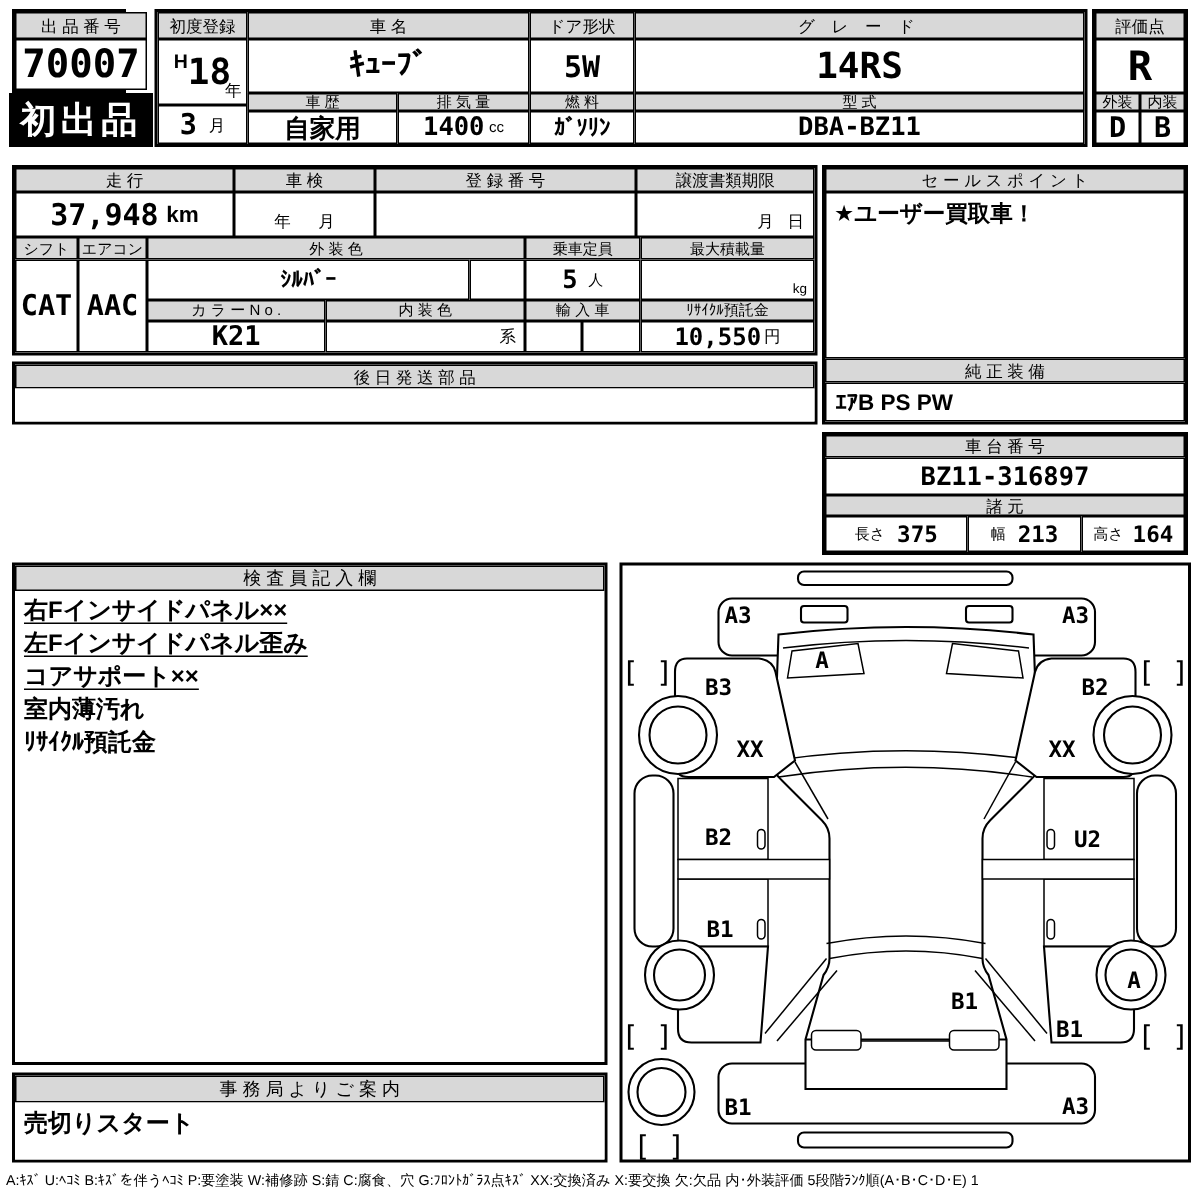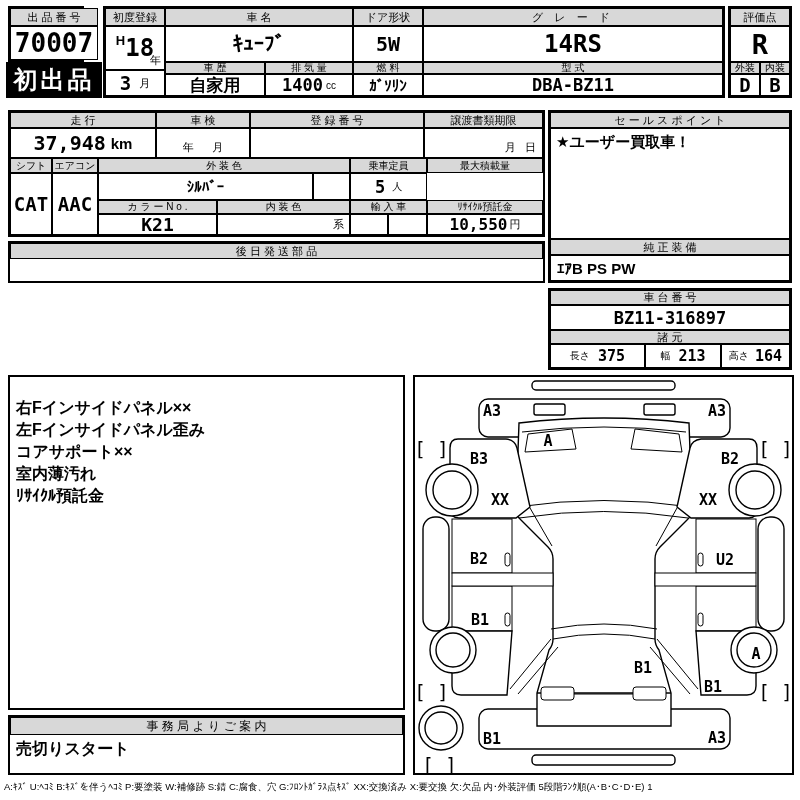--- a/index.html
+++ b/index.html
@@ -9,21 +9,21 @@
   #sheet{position:relative;width:800px;height:800px;background:#fff;overflow:hidden}
   .box{position:absolute;border:2px solid #000;background:#fff}
   .c{position:absolute;border:1px solid #000;display:flex;align-items:center;justify-content:center;overflow:hidden;white-space:pre;background:#fff}
   .h{background:#d8d8d8;font-size:11px;font-weight:normal;letter-spacing:0}
   .v{font-weight:bold}
   .mono{font-family:var(--mono)}
   .noborder{border:none}
   .badge{position:absolute;background:#000;color:#fff;display:flex;align-items:center;justify-content:center;font-weight:bold;letter-spacing:3px}
   .unit{font-weight:normal}
   .iline{font-size:16px;font-weight:bold;line-height:22px;white-space:pre}
-  .iline.u{text-underline-offset:3px}
+  .iline.u{text-decoration:underline;text-underline-offset:3px}
   .mark{position:absolute;transform:translate(-50%,-50%);font:bold 15px var(--mono);line-height:1;background:transparent}
   .bracket{position:absolute;transform:translate(-50%,-50%);font:19px var(--mono);line-height:1}
   #legendbar{position:absolute;left:4px;top:781px;width:794px;font-size:9.5px;white-space:nowrap;letter-spacing:0}
   svg{display:block}
 </style>
 </head>
 <body>
 
 <div id="sheet">
 
@@ -96,20 +96,23 @@
 
     <div class="c v mono" style="left:42px;top:61px;width:46px;height:62px;font-size:19px">AAC</div>
     <div class="c v mono" style="left:0;top:61px;width:42px;height:62px;font-size:19px">CAT</div>
 
     <div class="c v" style="left:88px;top:61px;width:215px;height:27px;font-size:15px">ｼﾙﾊﾞｰ</div>
     <div class="c" style="left:303px;top:61px;width:37px;height:27px"></div>
     <div class="c" style="left:340px;top:61px;width:77px;height:27px;gap:7px">
       <span class="v mono" style="font-size:17px">5</span>
       <span class="unit" style="font-size:10px">人</span>
     </div>
+    <div class="c" style="left:417px;top:61px;width:116px;height:27px;justify-content:flex-end;padding:0 4px 2px 0;align-items:flex-end">
+      <span class="unit" style="font-size:9px">kg</span>
+    </div>
 
     <div class="c h" style="left:88px;top:88px;width:119px;height:14px;font-size:10px">カ ラ ー N o .</div>
     <div class="c h" style="left:207px;top:88px;width:133px;height:14px;font-size:10px">内 装 色</div>
     <div class="c h" style="left:340px;top:88px;width:77px;height:14px;font-size:10px">輸 入 車</div>
     <div class="c h" style="left:417px;top:88px;width:116px;height:14px;font-size:10px">ﾘｻｲｸﾙ預託金</div>
 
     <div class="c v mono" style="left:88px;top:102px;width:119px;height:21px;font-size:18px">K21</div>
     <div class="c" style="left:207px;top:102px;width:133px;height:21px;justify-content:flex-end;padding-right:5px">
       <span class="unit" style="font-size:11px">系</span>
     </div>
@@ -146,20 +149,21 @@
       <span class="unit" style="font-size:10px">幅</span>
       <span class="v mono" style="font-size:15px">213</span>
     </div>
     <div class="c" style="left:171px;top:54px;width:69px;height:24px;gap:6px">
       <span class="unit" style="font-size:10px">高さ</span>
       <span class="v mono" style="font-size:15px">164</span>
     </div>
   </div>
 
   <div class="box" style="left:8px;top:375px;width:397px;height:335px">
+    <div class="c h" style="left:0;top:0;width:393px;height:17px;font-size:12px">検 査 員 記 入 欄</div>
     <div style="position:absolute;left:0;top:17px;width:393px;height:314px;padding:3px 6px">
         <div class="iline u">右Fインサイドパネル××</div>
         <div class="iline u">左Fインサイドパネル歪み</div>
         <div class="iline u">コアサポート××</div>
         <div class="iline">室内薄汚れ</div>
         <div class="iline">ﾘｻｲｸﾙ預託金</div>
       </div>
   </div>
 
   <div class="box" style="left:8px;top:715px;width:397px;height:60px">

